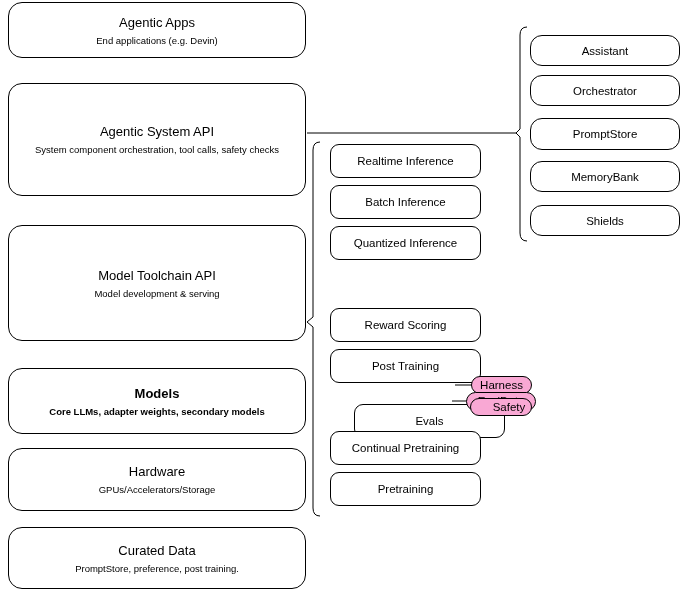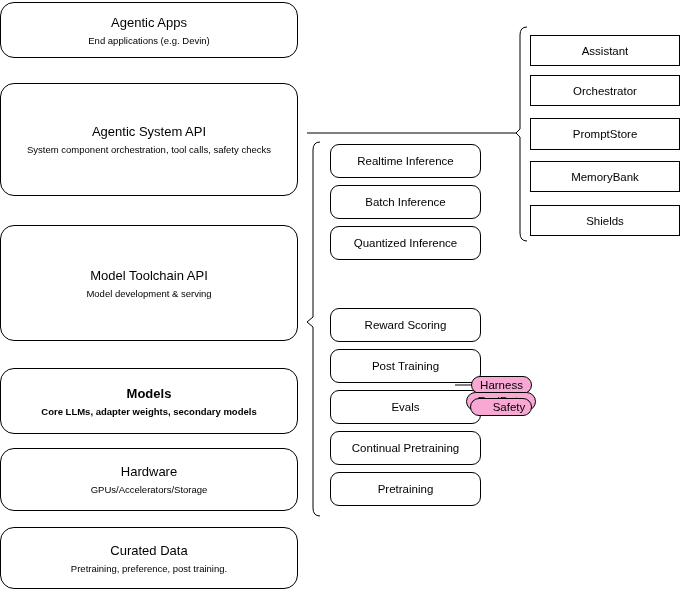--- a/index.html
+++ b/index.html
@@ -22,21 +22,21 @@
     background: #ffffff;
     display: flex;
     flex-direction: column;
     align-items: center;
     justify-content: center;
     text-align: center;
     color: #000000;
   }
   
   .layer {
-    left: 0;
+    left: 8px;
     width: 298px;
     border-radius: 14px;
   }
   .layer .title {
     font-size: 13px;
     line-height: 17px;
     white-space: nowrap;
   }
   .layer .sub {
     font-size: 9.5px;
@@ -53,21 +53,21 @@
   }
   .cap .title {
     font-size: 11.5px;
     line-height: 14px;
     white-space: nowrap;
   }
   
   .comp {
     left: 530px;
     width: 150px;
-    border-radius: 0;
+    border-radius: 12px;
   }
   .comp .title {
     font-size: 11.5px;
     line-height: 14px;
     white-space: nowrap;
   }
   
   .badge {
     position: absolute;
     box-sizing: border-box;
@@ -149,39 +149,39 @@
     <div class="sub">Core LLMs, adapter weights, secondary models</div>
   </div>
 
   <div class="node layer" style="top:448px; height:63px;">
     <div class="title">Hardware</div>
     <div class="sub">GPUs/Accelerators/Storage</div>
   </div>
 
   <div class="node layer" style="top:527px; height:62px;">
     <div class="title">Curated Data</div>
-    <div class="sub">Pretraining, preference, post training.</div>
+    <div class="sub">PromptStore, preference, post training.</div>
   </div>
 
   <div class="node cap" style="top:144px;">
     <div class="title">Realtime Inference</div>
   </div>
   <div class="node cap" style="top:185px;">
     <div class="title">Batch Inference</div>
   </div>
   <div class="node cap" style="top:226px;">
     <div class="title">Quantized Inference</div>
   </div>
   <div class="node cap" style="top:308px;">
     <div class="title">Reward Scoring</div>
   </div>
   <div class="node cap" style="top:349px;">
     <div class="title">Post Training</div>
   </div>
-  <div class="node cap" style="top:390px;">
+  <div class="node cap" style="top:404px;margin-left:24px;">
     <div class="title">Evals</div>
   </div>
   <div class="node cap" style="top:431px;">
     <div class="title">Continual Pretraining</div>
   </div>
   <div class="node cap" style="top:472px;">
     <div class="title">Pretraining</div>
   </div>
 
   <div class="badge" style="left:471px; top:376px; width:61px; height:18px;">

